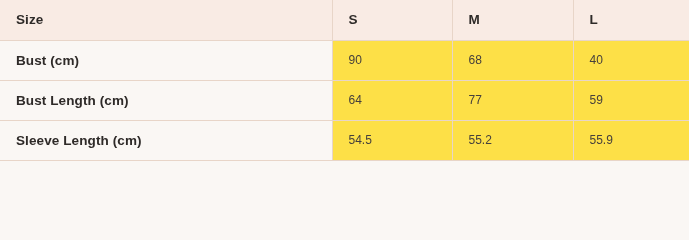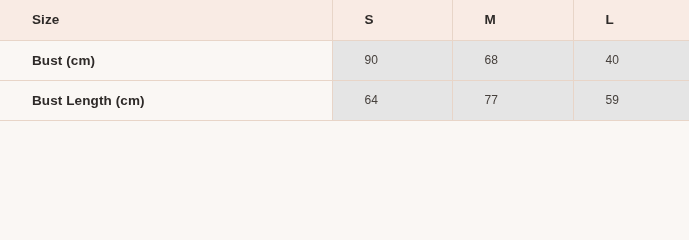--- a/index.html
+++ b/index.html
@@ -22,42 +22,42 @@
   }
   #size-chart-table col.c-label { width: 332px; }
   #size-chart-table col.c-s     { width: 120px; }
   #size-chart-table col.c-m     { width: 121px; }
   #size-chart-table col.c-l     { width: 116px; }
 
   #size-chart-table th,
   #size-chart-table td {
     height: 40px;
     box-sizing: border-box;
-    padding: 0 32px;
+    padding: 0 16px;
     text-align: left;
     vertical-align: middle;
     border-right: 1px solid #e8d5c8;
     border-bottom: 1px solid #e8d5c8;
     white-space: nowrap;
     overflow: hidden;
   }
   #size-chart-table th:last-child,
   #size-chart-table td:last-child {
     border-right: none;
   }
 
   #size-chart-table thead th {
     background: #f9ebe4;
     color: #2e2a28;
     font-size: 13.5px;
     font-weight: bold;
     letter-spacing: 0.1px;
   }
 
-  #size-chart-table tbody tr { background: #e5e5e5; }
+  #size-chart-table tbody tr { background: #fde047; }
 
   #size-chart-table tbody th.row-label {
     background: #faf7f4;
     color: #2e2a28;
     font-size: 13.5px;
     font-weight: bold;
     letter-spacing: 0.1px;
   }
 
   #size-chart-table tbody td.value {
@@ -90,14 +90,20 @@
       <td class="value">90</td>
       <td class="value">68</td>
       <td class="value">40</td>
     </tr>
     <tr>
       <th scope="row" class="row-label">Bust Length (cm)</th>
       <td class="value">64</td>
       <td class="value">77</td>
       <td class="value">59</td>
     </tr>
+    <tr>
+      <th scope="row" class="row-label">Sleeve Length (cm)</th>
+      <td class="value">54.5</td>
+      <td class="value">55.2</td>
+      <td class="value">55.9</td>
+    </tr>
   </tbody>
 </table>
 
 </body></html>

